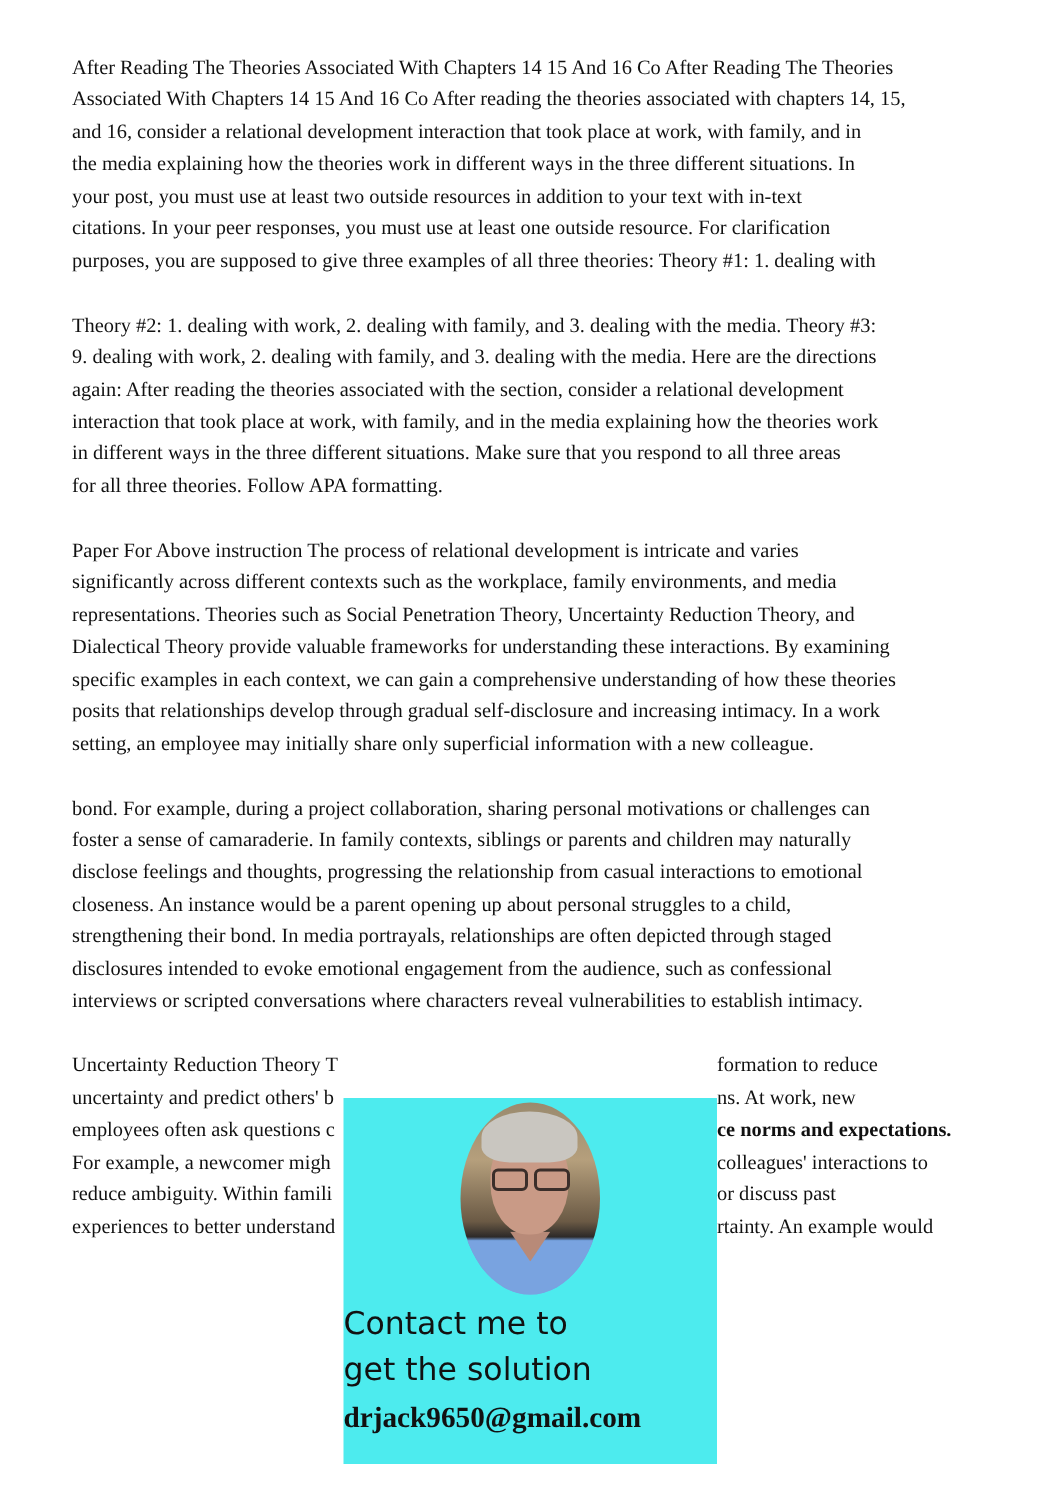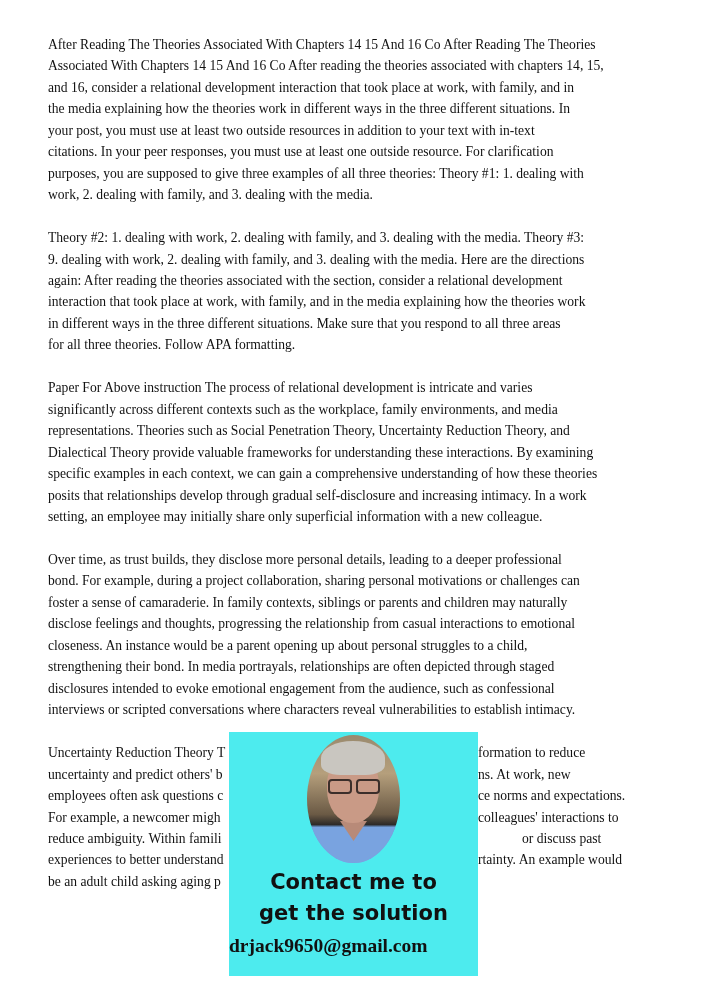--- a/index.html
+++ b/index.html
@@ -81,23 +81,23 @@
     position: absolute;
     left: 33px; top: 86px;
     width: 27px; height: 20px;
     background: #b88a78;
     clip-path: polygon(0 0, 100% 0, 50% 100%);
   }
   .cta {
     position: absolute;
     left: 0;
     width: 249px;
-    text-align: center;
+    text-align: left;
     font-family: "DejaVu Sans", "Liberation Sans", sans-serif;
-    font-weight: bold;
+    font-weight: normal;
     font-size: 21px;
     color: #111111;
     line-height: 30px;
   }
   .cta.l1 { top: 135px; }
   .cta.l2 { top: 166px; }
   .email {
     position: absolute;
     left: 0;
     top: 201px;
@@ -116,21 +116,20 @@
 <div class="page">
 
   <div class="para">
     <span class="line">After Reading The Theories Associated With Chapters 14 15 And 16 Co After Reading The Theories</span>
     <span class="line">Associated With Chapters 14 15 And 16 Co After reading the theories associated with chapters 14, 15,</span>
     <span class="line">and 16, consider a relational development interaction that took place at work, with family, and in</span>
     <span class="line">the media explaining how the theories work in different ways in the three different situations. In</span>
     <span class="line">your post, you must use at least two outside resources in addition to your text with in-text</span>
     <span class="line">citations. In your peer responses, you must use at least one outside resource. For clarification</span>
     <span class="line">purposes, you are supposed to give three examples of all three theories: Theory #1: 1. dealing with</span>
-    <span class="line">work, 2. dealing with family, and 3. dealing with the media.</span>
   </div>
 
   <div class="para">
     <span class="line">Theory #2: 1. dealing with work, 2. dealing with family, and 3. dealing with the media. Theory #3:</span>
     <span class="line">9. dealing with work, 2. dealing with family, and 3. dealing with the media. Here are the directions</span>
     <span class="line">again: After reading the theories associated with the section, consider a relational development</span>
     <span class="line">interaction that took place at work, with family, and in the media explaining how the theories work</span>
     <span class="line">in different ways in the three different situations. Make sure that you respond to all three areas</span>
     <span class="line">for all three theories. Follow APA formatting.</span>
   </div>
@@ -139,38 +138,36 @@
     <span class="line">Paper For Above instruction The process of relational development is intricate and varies</span>
     <span class="line">significantly across different contexts such as the workplace, family environments, and media</span>
     <span class="line">representations. Theories such as Social Penetration Theory, Uncertainty Reduction Theory, and</span>
     <span class="line">Dialectical Theory provide valuable frameworks for understanding these interactions. By examining</span>
     <span class="line">specific examples in each context, we can gain a comprehensive understanding of how these theories</span>
     <span class="line">posits that relationships develop through gradual self-disclosure and increasing intimacy. In a work</span>
     <span class="line">setting, an employee may initially share only superficial information with a new colleague.</span>
   </div>
 
   <div class="para">
-    <span class="line">Over time, as trust builds, they disclose more personal details, leading to a deeper professional</span>
     <span class="line">bond. For example, during a project collaboration, sharing personal motivations or challenges can</span>
     <span class="line">foster a sense of camaraderie. In family contexts, siblings or parents and children may naturally</span>
     <span class="line">disclose feelings and thoughts, progressing the relationship from casual interactions to emotional</span>
     <span class="line">closeness. An instance would be a parent opening up about personal struggles to a child,</span>
     <span class="line">strengthening their bond. In media portrayals, relationships are often depicted through staged</span>
     <span class="line">disclosures intended to evoke emotional engagement from the audience, such as confessional</span>
     <span class="line">interviews or scripted conversations where characters reveal vulnerabilities to establish intimacy.</span>
   </div>
 
   <div class="para" style="position:relative;">
     <span class="line"><span>Uncertainty Reduction Theory T</span><span style="position:absolute;left:430px;">formation to reduce</span></span>
     <span class="line"><span>uncertainty and predict others' b</span><span style="position:absolute;left:430px;">ns. At work, new</span></span>
-    <span class="line"><span>employees often ask questions c</span><span style="position:absolute;left:430px;">ce norms and expectations.</span></span>
+    <span class="line"><span>employees often ask questions c</span><span style="position:absolute;left:430px;font-weight:bold;">ce norms and expectations.</span></span>
     <span class="line"><span>For example, a newcomer migh</span><span style="position:absolute;left:430px;"> colleagues' interactions to</span></span>
-    <span class="line"><span>reduce ambiguity. Within famili</span><span style="position:absolute;left:430px;margin-left:44px;">or discuss past</span></span>
+    <span class="line"><span>reduce ambiguity. Within famili</span><span style="position:absolute;left:430px;">or discuss past</span></span>
     <span class="line"><span>experiences to better understand</span><span style="position:absolute;left:430px;">rtainty. An example would</span></span>
-    <span class="line"><span>be an adult child asking aging p</span></span>
   </div>
 
 </div>
 
 <div class="overlay">
   <div class="photo">
     <div class="shirt"></div>
     <div class="collar"></div>
     <div class="face"></div>
     <div class="hair"></div>

